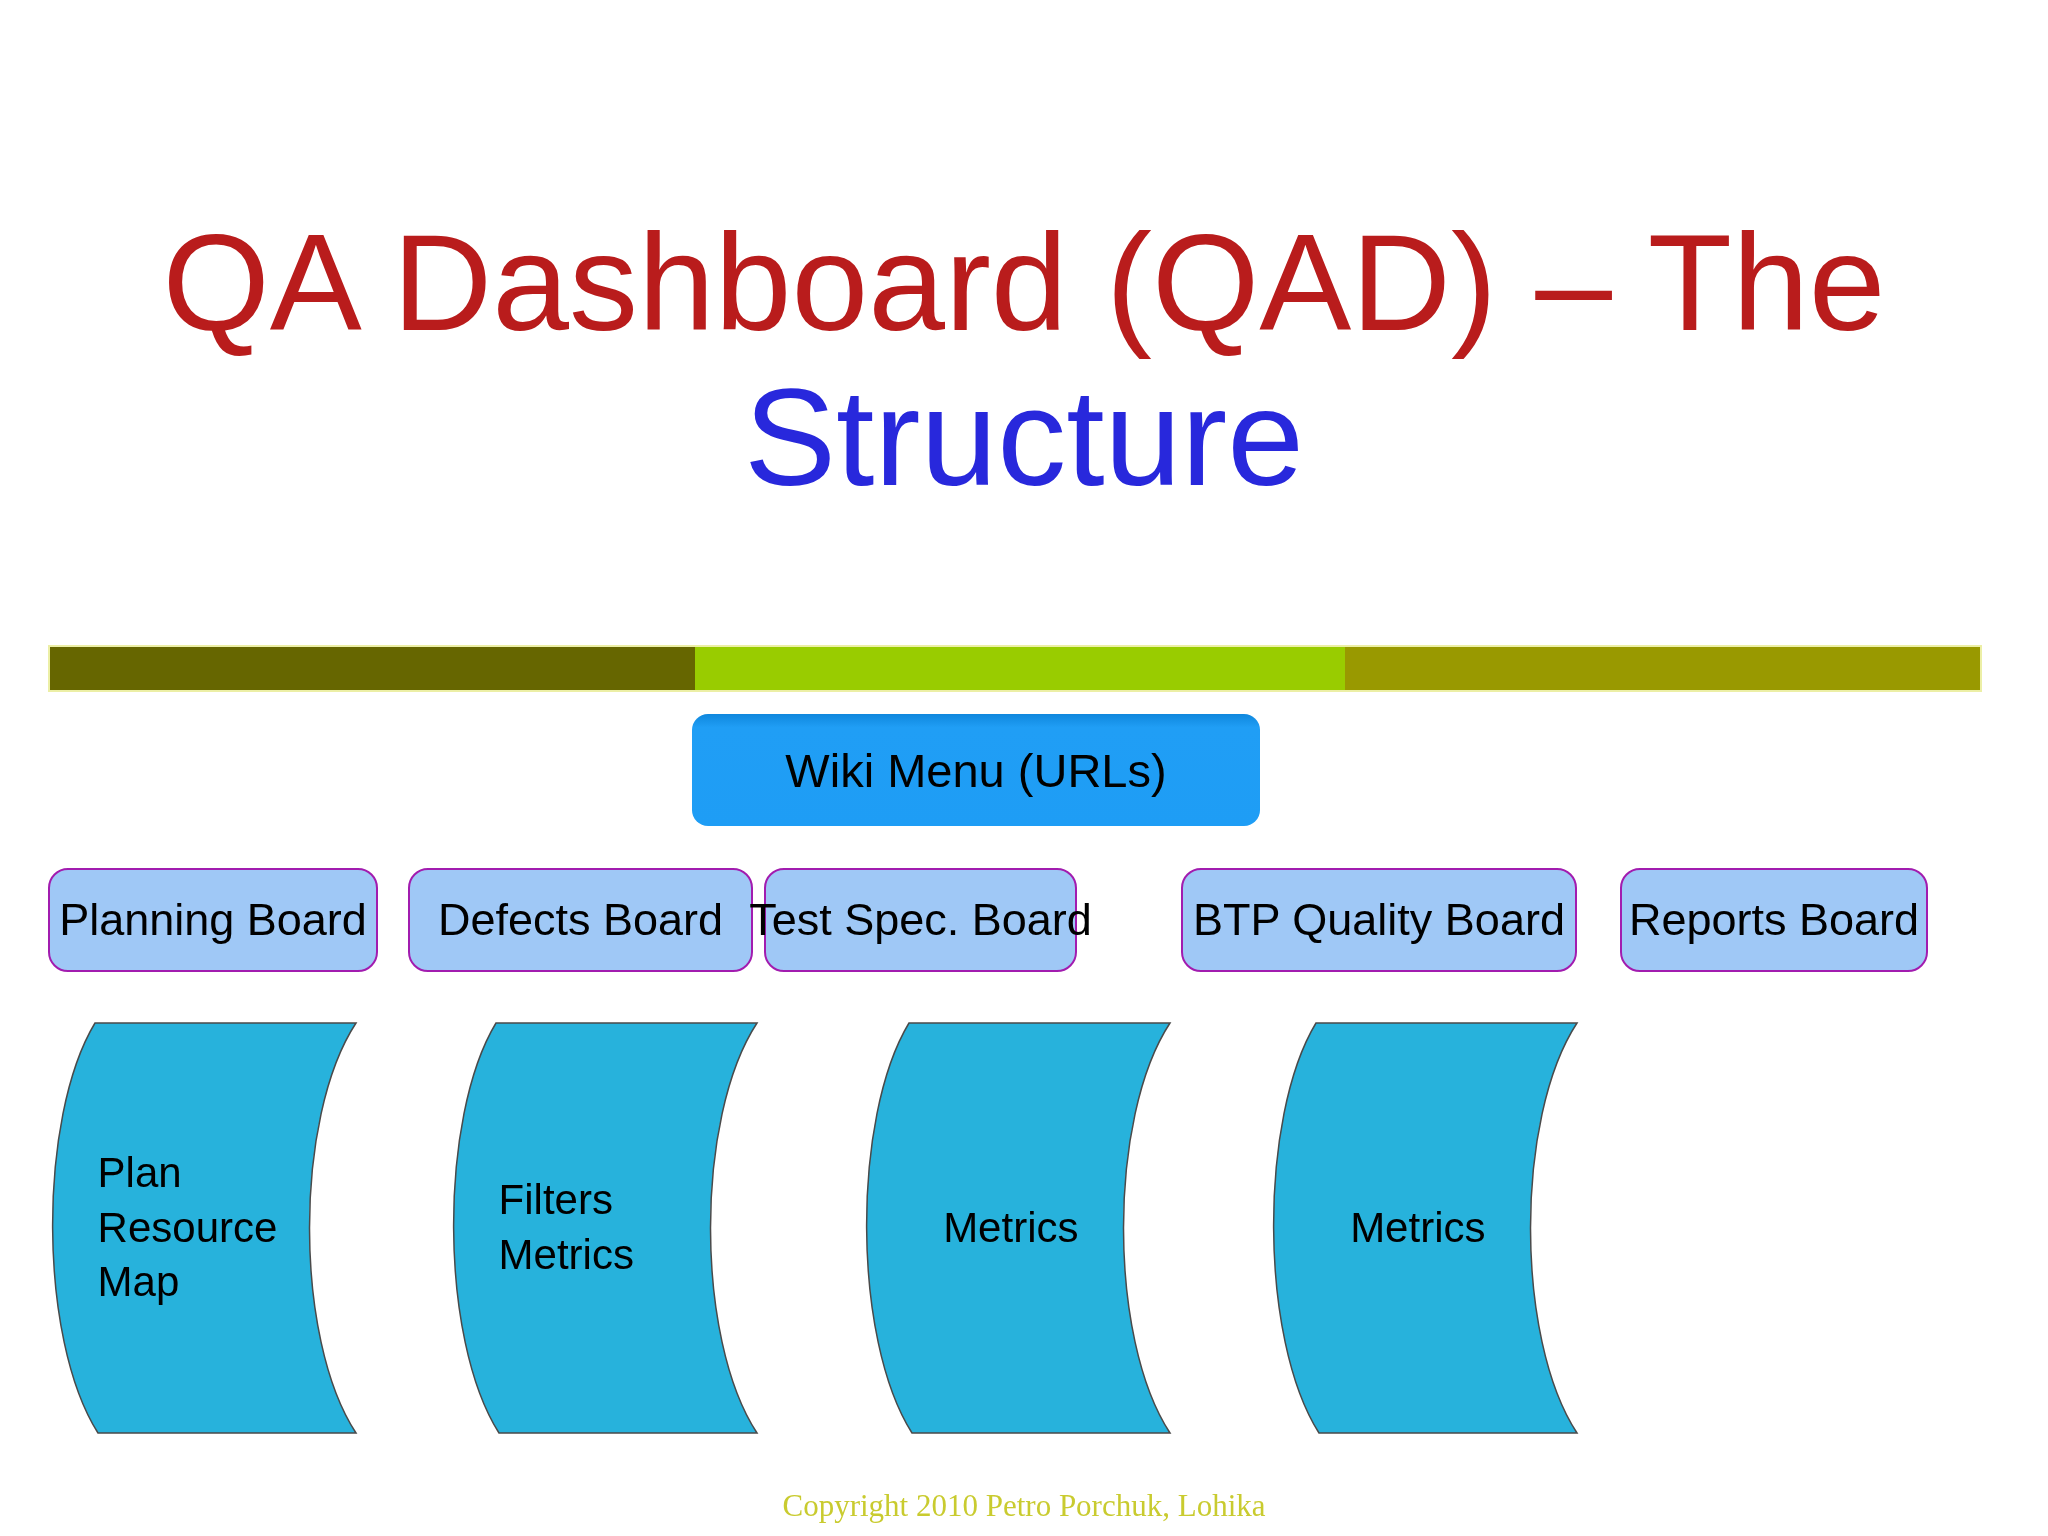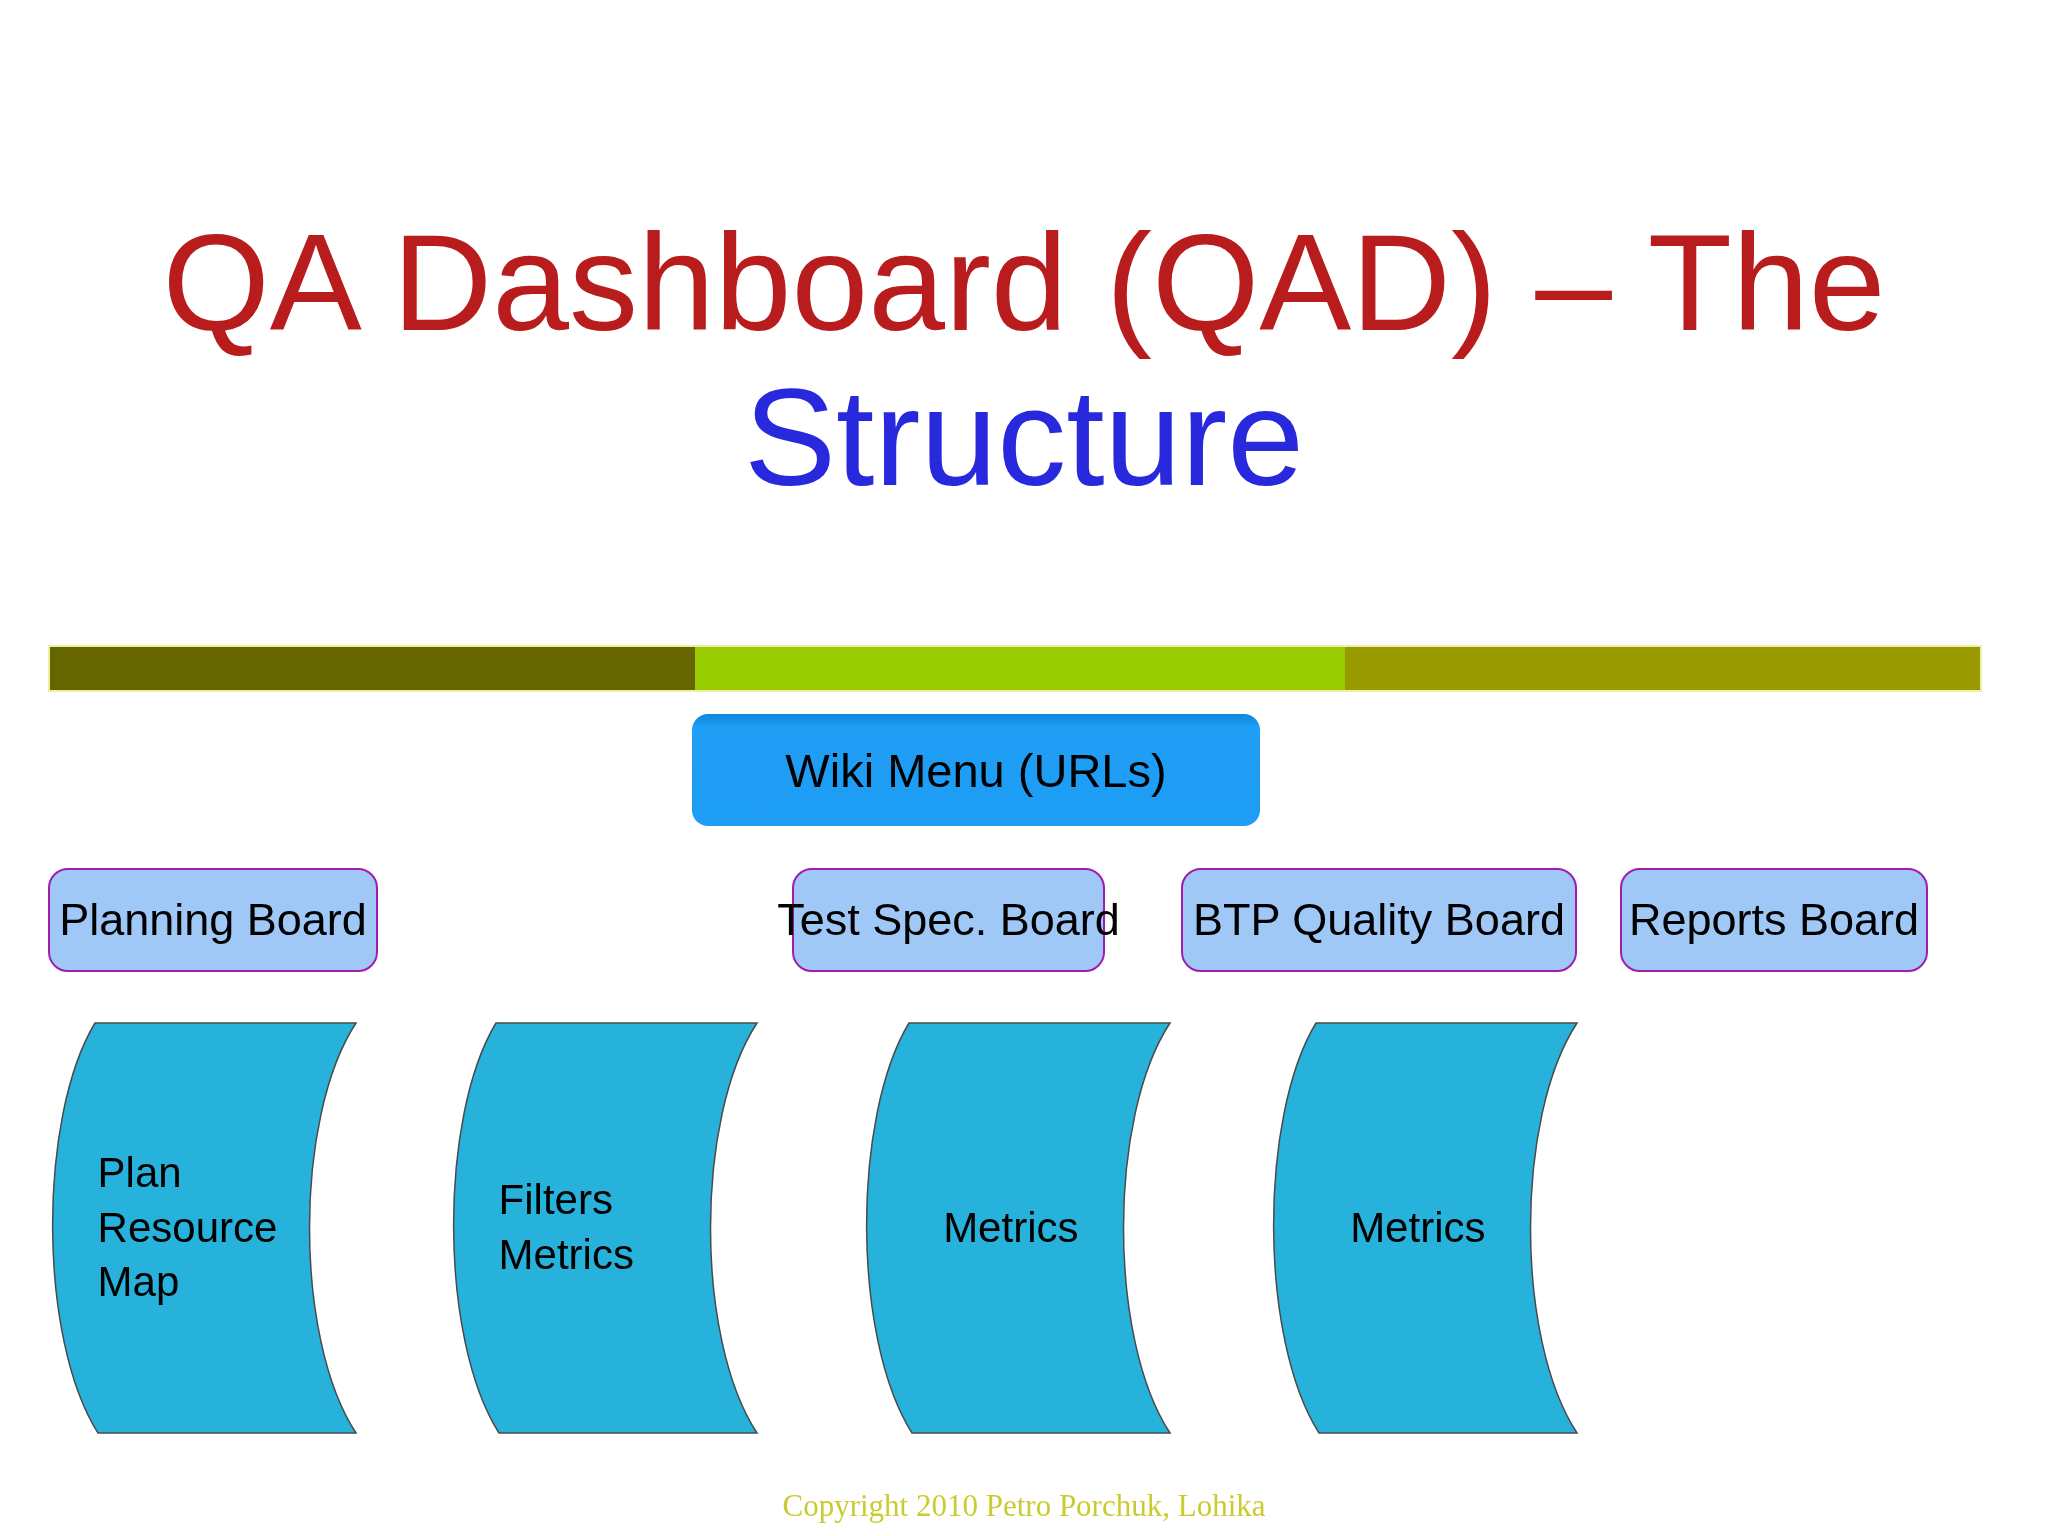--- a/index.html
+++ b/index.html
@@ -52,21 +52,21 @@
     box-sizing:border-box;
     background:#9fc8f6;
     border:2px solid #a21caf;
     border-radius:20px;
     display:flex;align-items:center;justify-content:center;
     font-size:45px;color:#000;
     white-space:nowrap;
   }
   .board1{left:48px;width:330px;}
   .board2{left:408px;width:345px;}
-  .board3{left:792px;width:313px;}
+  .board3{left:764px;width:313px;}
   .board4{left:1181px;width:396px;}
   .board5{left:1620px;width:308px;}
 
   
   .ribbon{
     position:absolute;top:1022px;
     width:310px;height:412px;
   }
   .ribbon1{left:48px;}
   .ribbon2{left:449px;}
@@ -109,20 +109,21 @@
 
   <div class="bar">
     <div class="bar-seg bar-seg1"></div>
     <div class="bar-seg bar-seg2"></div>
     <div class="bar-seg bar-seg3"></div>
   </div>
 
   <div class="wiki-btn">Wiki Menu (URLs)</div>
 
   <div class="board board1">Planning Board</div>
+  <div class="board board2">Defects Board</div>
   <div class="board board3">Test Spec. Board</div>
   <div class="board board4">BTP Quality Board</div>
   <div class="board board5">Reports Board</div>
 
   <div class="ribbon ribbon1">
     <svg viewBox="0 0 310 410" preserveAspectRatio="none">
       <path d="M 47 1 L 308 1 C 246 95, 246 315, 308 409 L 50 409 C -10 315, -10 95, 47 1 Z" stroke="#4a4a4a" stroke-width="1.5" fill="#27b2dc"></path>
     </svg>
     <div class="ribbon-text left">
       <span class="ribbon-line">Plan</span>

